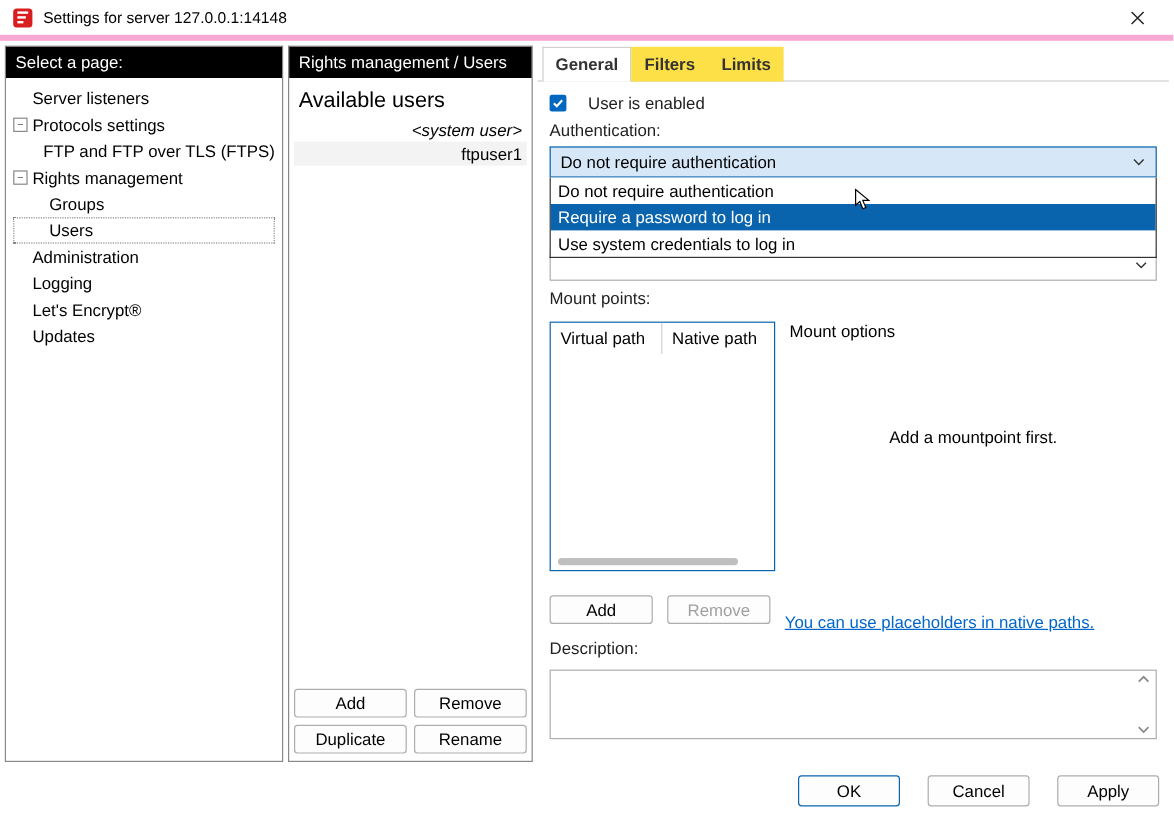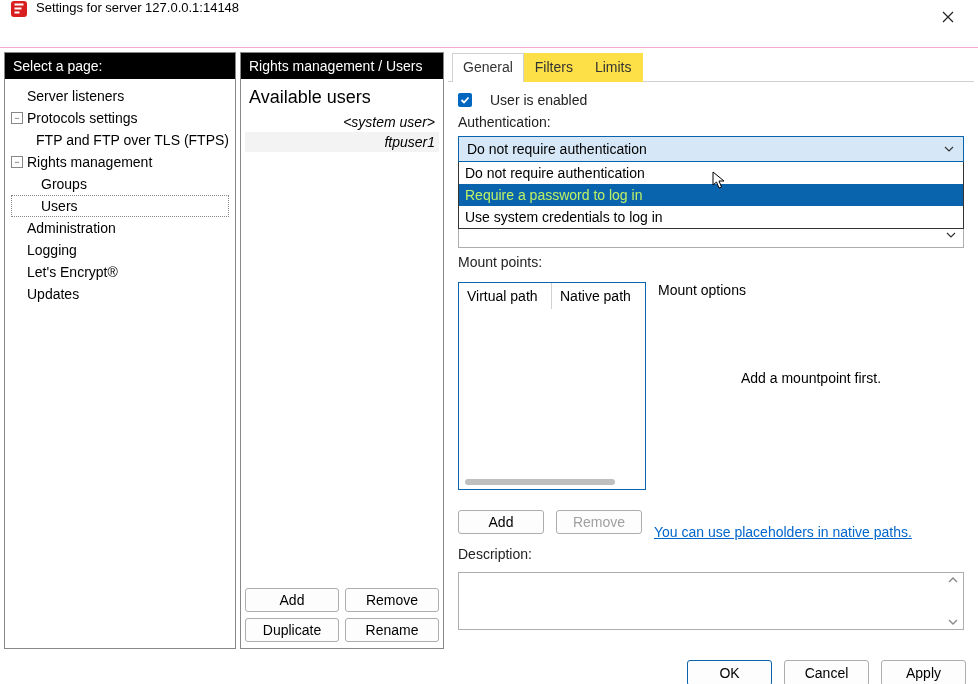--- a/index.html
+++ b/index.html
@@ -1,19 +1,19 @@
 <!DOCTYPE html>
 <html><head>
 <meta charset="utf-8">
 <style>
   * { box-sizing: border-box; font-family: "Segoe UI", Tahoma, sans-serif; }
   body { margin: 0; width: 978px; height: 684px; background: #fff; overflow: hidden; }
 
   
-  .titlebar { height: 48px; display: flex; padding: 0 10px; border-bottom: 1px solid #f9a8d4; }
+  .titlebar { height: 34px; display: flex; align-items: center; padding: 0 10px; border-bottom: 5px solid #f9a8d4; }
   .titlebar .app-icon { width: 18px; height: 18px; margin-right: 8px; }
   .titlebar .title { font-size: 13px; }
   .titlebar .spacer { flex: 1; }
   .titlebar .close { width: 40px; height: 34px; display:flex; align-items:center; justify-content:center; }
 
   
   .content { display:flex; height: 605px; padding: 4px; gap:4px; }
   .col { border: 1px solid #888; display:flex; flex-direction:column; }
   .col-left  { width: 232px; }
   .col-mid   { width: 204px; }
@@ -26,41 +26,41 @@
   .tree-node { display:flex; align-items:center; height:22px; white-space:nowrap; }
   .tree-exp { width:12px; height:12px; border:1px solid #888; display:inline-flex; align-items:center; justify-content:center; font-size:9px; line-height:9px; margin-right:4px; color:#555; }
   .tree-blank{ width:12px; height:12px; margin-right:4px; }
   .tree-selected { outline:1px dotted #888; outline-offset:-1px; }
   .ind1 { padding-left:14px; }
 
   
   .users-label { font-size:18px; padding:8px 8px 4px 8px; }
   .users-list  { flex:1; padding:0 4px; }
   .user-item   { font-size:14px; padding:2px 4px;text-align:right; }
-  .user-item.sel { background:#f3f3f3;font-style:italic; }
+  .user-item.sel { background:#f3f3f3; }
   .mid-buttons { padding:6px 4px; display:grid; grid-template-columns:1fr 1fr; gap:6px; }
   .btn { border:1px solid #adadad; background:#fdfdfd; font-size:14px; padding:3px 0; text-align:center; border-radius:3px; }
 
   
-  .tabs-row { display:flex; border-bottom:1px solid #d0d0d0; height:30px; padding-left:4px; }
+  .tabs-row { display:flex; border-bottom:1px solid #d0d0d0; height:30px; padding-left:4px;font-weight:bold; }
   .tab { padding:5px 10px; font-size:14px; color:#333; border:1px solid transparent; border-bottom:none; position:relative; top:1px; background:#fde047; }
   .tab.active { background:#fff; border-color:#d0d0d0; }
 
   .right-body { padding:10px 10px 0 10px; display:flex; flex-direction:column; gap:6px; position:relative; }
   .row-inline { display:flex; align-items:center; gap:18px; font-size:14px; }
   .chk { width:14px; height:14px; background:#0067c0; display:inline-flex; align-items:center; justify-content:center; border-radius:2px; }
   .chk svg { width:10px; height:10px; }
 
   .lbl { font-size:14px; color:#222; }
   .combo { position:relative; }
   .combo-field { border:1px solid #0a64ad; background:#d6e8f7; height:26px; display:flex; align-items:center; padding:0 8px; font-size:14px; justify-content:space-between; }
   .chevron { width:12px; height:12px; }
   .combo-drop { position:absolute; left:0; right:0; top:26px; border:1px solid #333; background:#fff; z-index:5; border-top:none; }
   .combo-opt { font-size:14px; padding:2px 6px; line-height:18px; }
-  .combo-opt.hi { background:#0a64ad; color:#bef264; }
+  .combo-opt.hi { background:#0a64ad; color:#ffffff; }
   .cursor-arrow { position:absolute; left:254px; top:35px; z-index:6; pointer-events:none; }
 
   .plain-combo { border:1px solid #adadad; height:26px; margin-top:54px; display:flex; align-items:center; justify-content:flex-end; padding:0 6px; }
 
   .mount-area { display:flex; gap:12px; margin-top:6px; }
   .mount-table { width:188px; border:1px solid #0a64ad; height:208px; display:flex; flex-direction:column; }
   .mh-row { display:flex; }
   .mh { font-size:14px; padding:5px 8px; }
   .mh + .mh { border-left:1px solid #d0d0d0; }
   .mount-scroll { margin-top:auto; height:14px; display:flex; align-items:center; padding:0 6px; }
@@ -72,21 +72,21 @@
 
   .mount-actions { display:flex; align-items:center; gap:12px; margin-top:8px; }
   .btn.sm { width:86px; }
   .btn.disabled { color:#a0a0a0; }
   .linklike { color:#0066cc; text-decoration:underline; font-size:14px;margin-top:20px; }
 
   .desc-box { border:1px solid #adadad; height:58px; margin-top:4px; position:relative; background:#fff; }
   .desc-box .scroll-arrows { position:absolute; right:2px; top:2px; bottom:2px; width:14px; display:flex; flex-direction:column; justify-content:space-between; color:#888; }
 
   
-  .footer { height:40px; display:flex; justify-content:flex-end; align-items:center; gap:12px; padding:0 12px; }
+  .footer { height:40px; display:flex; justify-content:flex-end; align-items:center; gap:23px; padding:0 12px; }
   .btn.footer-btn { width:85px; padding:4px 0; }
   .btn.highlight { border-color:#0a64ad; }
 </style>
 </head>
 <body>
 
 <div class="titlebar">
   <span class="app-icon">
     <svg viewBox="0 0 18 18">
         <rect x="1" y="1" width="16" height="16" rx="3" fill="#d81e1e"></rect>

